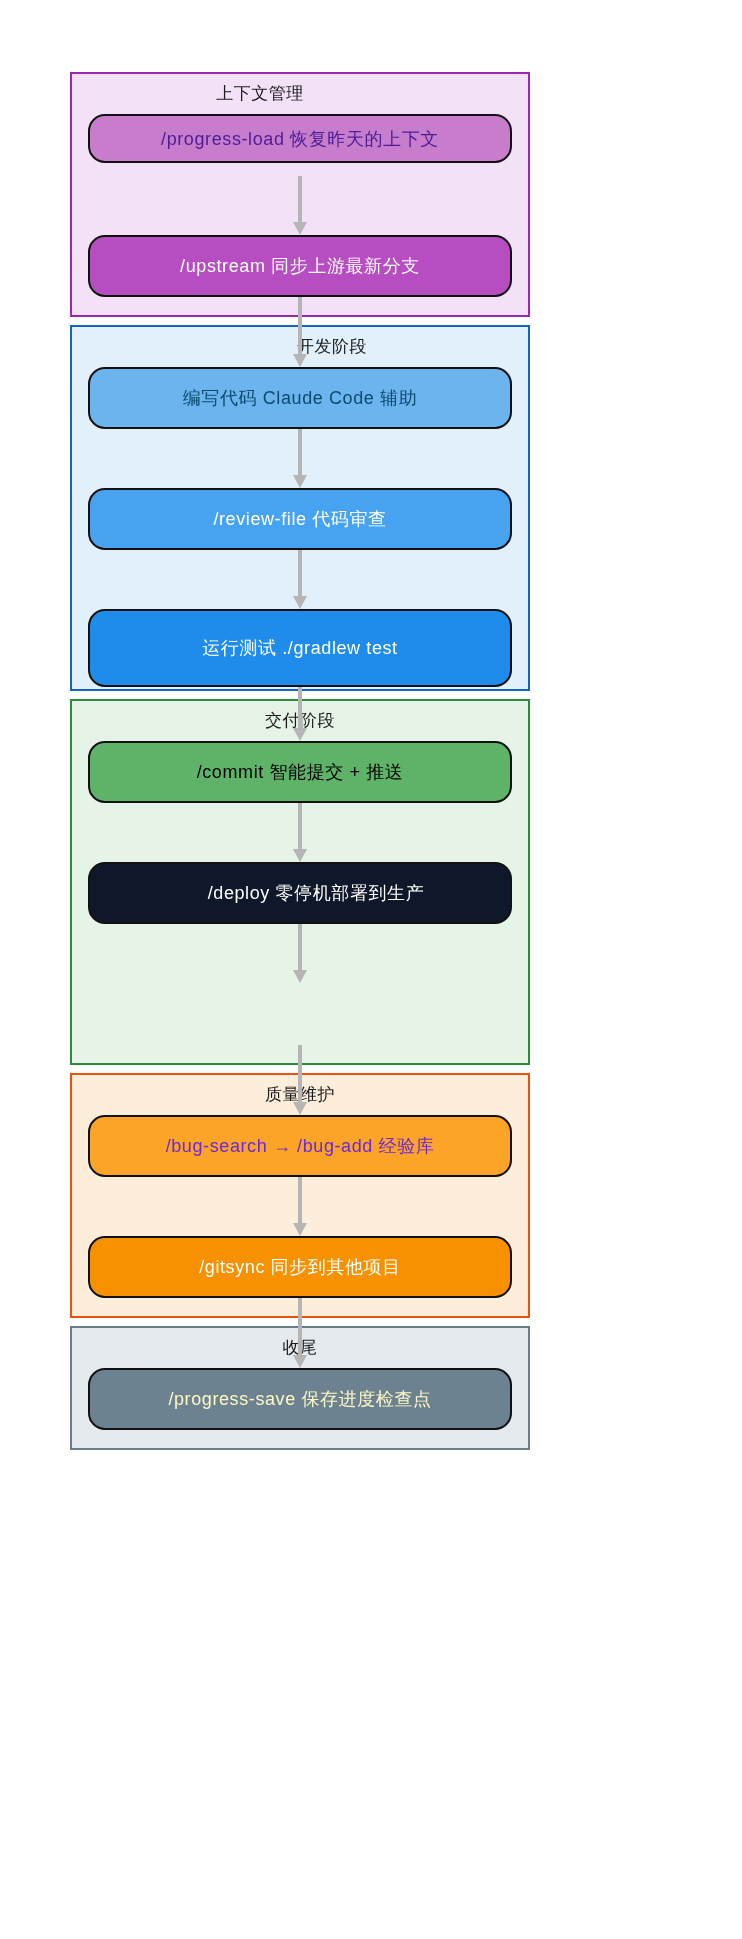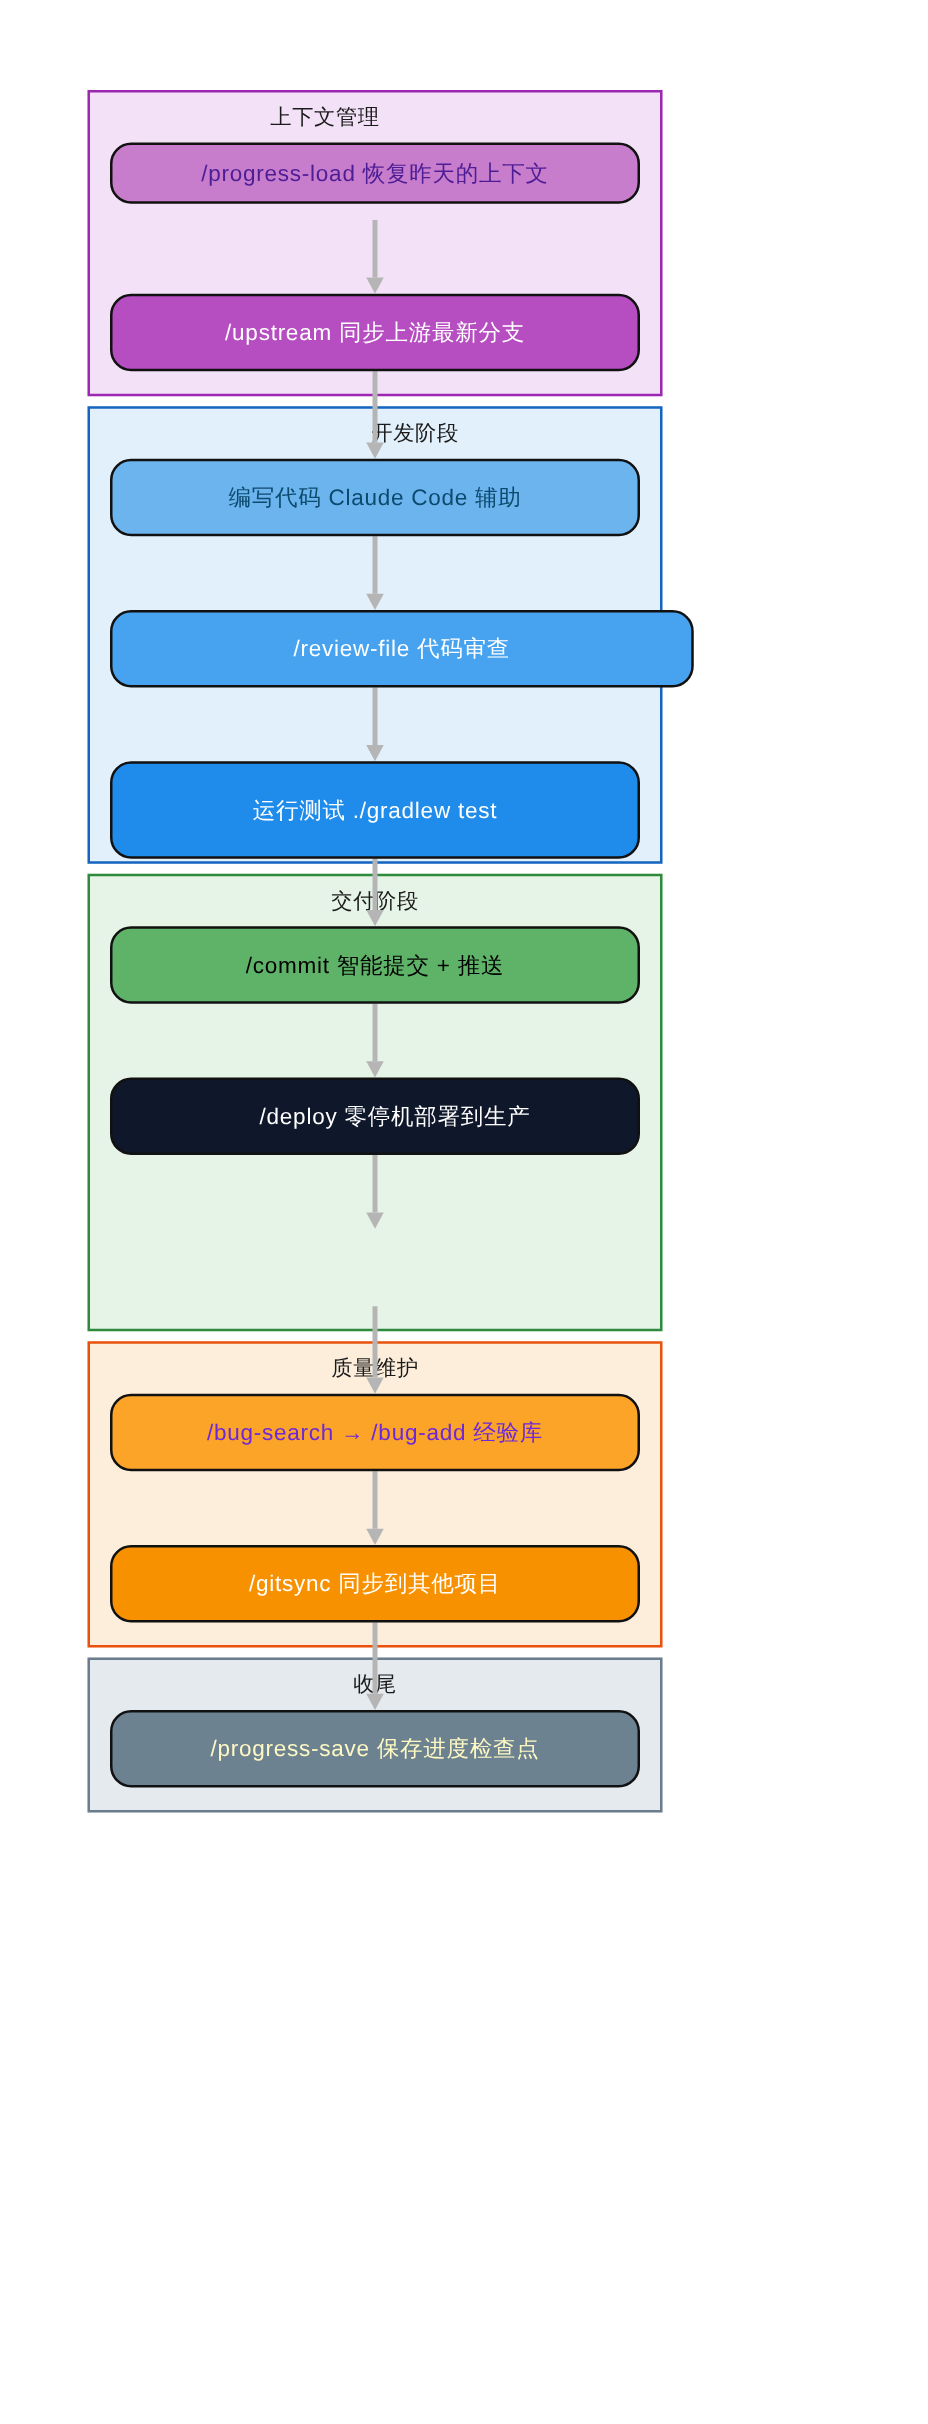--- a/index.html
+++ b/index.html
@@ -69,21 +69,21 @@
 <body>
 
 <div id="diagram" style="background: rgb(255, 255, 255);">
     <div class="cluster" style="left: 70px; top: 72px; width: 460px; height: 245px; background: rgb(243, 226, 247); border-color: rgb(156, 39, 176); z-index: 0;"></div>
     <div class="cluster-title" style="top: 84px; left: 70px; width: 380px;">上下文管理</div>
     <div class="node" style="left: 88px; top: 114px; width: 424px; height: 49px; background: rgb(199, 124, 204); color: #4c1d95;">/progress-load  恢复昨天的上下文</div>
     <div class="node" style="left: 88px; top: 235px; width: 424px; height: 62px; background: rgb(182, 77, 192); color: rgb(255, 255, 255);">/upstream  同步上游最新分支</div>
     <div class="cluster" style="left: 70px; top: 325px; width: 460px; height: 366px; background: rgb(226, 240, 251); border-color: rgb(21, 101, 192); z-index: 0;"></div>
     <div class="cluster-title" style="top: 337px; left: 70px; width: 460px; margin-left: 32px;">开发阶段</div>
     <div class="node" style="left: 88px; top: 367px; width: 424px; height: 62px; background: rgb(108, 180, 238); color: #0c4a6e;">编写代码  Claude Code 辅助</div>
-    <div class="node" style="left: 88px; top: 488px; width: 467px; height: 62px; background: rgb(71, 163, 239); color: rgb(255, 255, 255);">/review-file  代码审查</div>
+    <div class="node" style="left: 88px; top: 488px; width: 424px; height: 62px; background: rgb(71, 163, 239); color: rgb(255, 255, 255);">/review-file  代码审查</div>
     <div class="node" style="left: 88px; top: 609px; width: 424px; height: 78px; background: rgb(31, 140, 235); color: rgb(255, 255, 255);">运行测试  ./gradlew test</div>
     <div class="cluster" style="left: 70px; top: 699px; width: 460px; height: 366px; background: rgb(230, 243, 231); border-color: rgb(46, 139, 61); z-index: 0;"></div>
     <div class="cluster-title" style="top: 711px; left: 70px; width: 460px;">交付阶段</div>
     <div class="node" style="left: 88px; top: 741px; width: 424px; height: 62px; background: rgb(95, 179, 104); color: #000000;">/commit  智能提交 + 推送</div>
     <div class="node" style="left: 88px; top: 862px; width: 424px; height: 62px; background: #0f172a; color: rgb(255, 255, 255); padding-left: 32px;">/deploy  零停机部署到生产</div>
     <div class="cluster" style="left: 70px; top: 1073px; width: 460px; height: 245px; background: rgb(253, 238, 220); border-color: rgb(232, 82, 14); z-index: 0;"></div>
     <div class="cluster-title" style="top: 1085px; left: 70px; width: 460px;">质量维护</div>
     <div class="node" style="left: 88px; top: 1115px; width: 424px; height: 62px; background: rgb(251, 164, 40); color: #6d28d9;">/bug-search → /bug-add  经验库</div>
     <div class="node" style="left: 88px; top: 1236px; width: 424px; height: 62px; background: rgb(247, 145, 0); color: rgb(255, 255, 255);">/gitsync  同步到其他项目</div>
     <div class="cluster" style="left: 70px; top: 1326px; width: 460px; height: 124px; background: rgb(228, 234, 238); border-color: rgb(107, 124, 140); z-index: 0;"></div>

